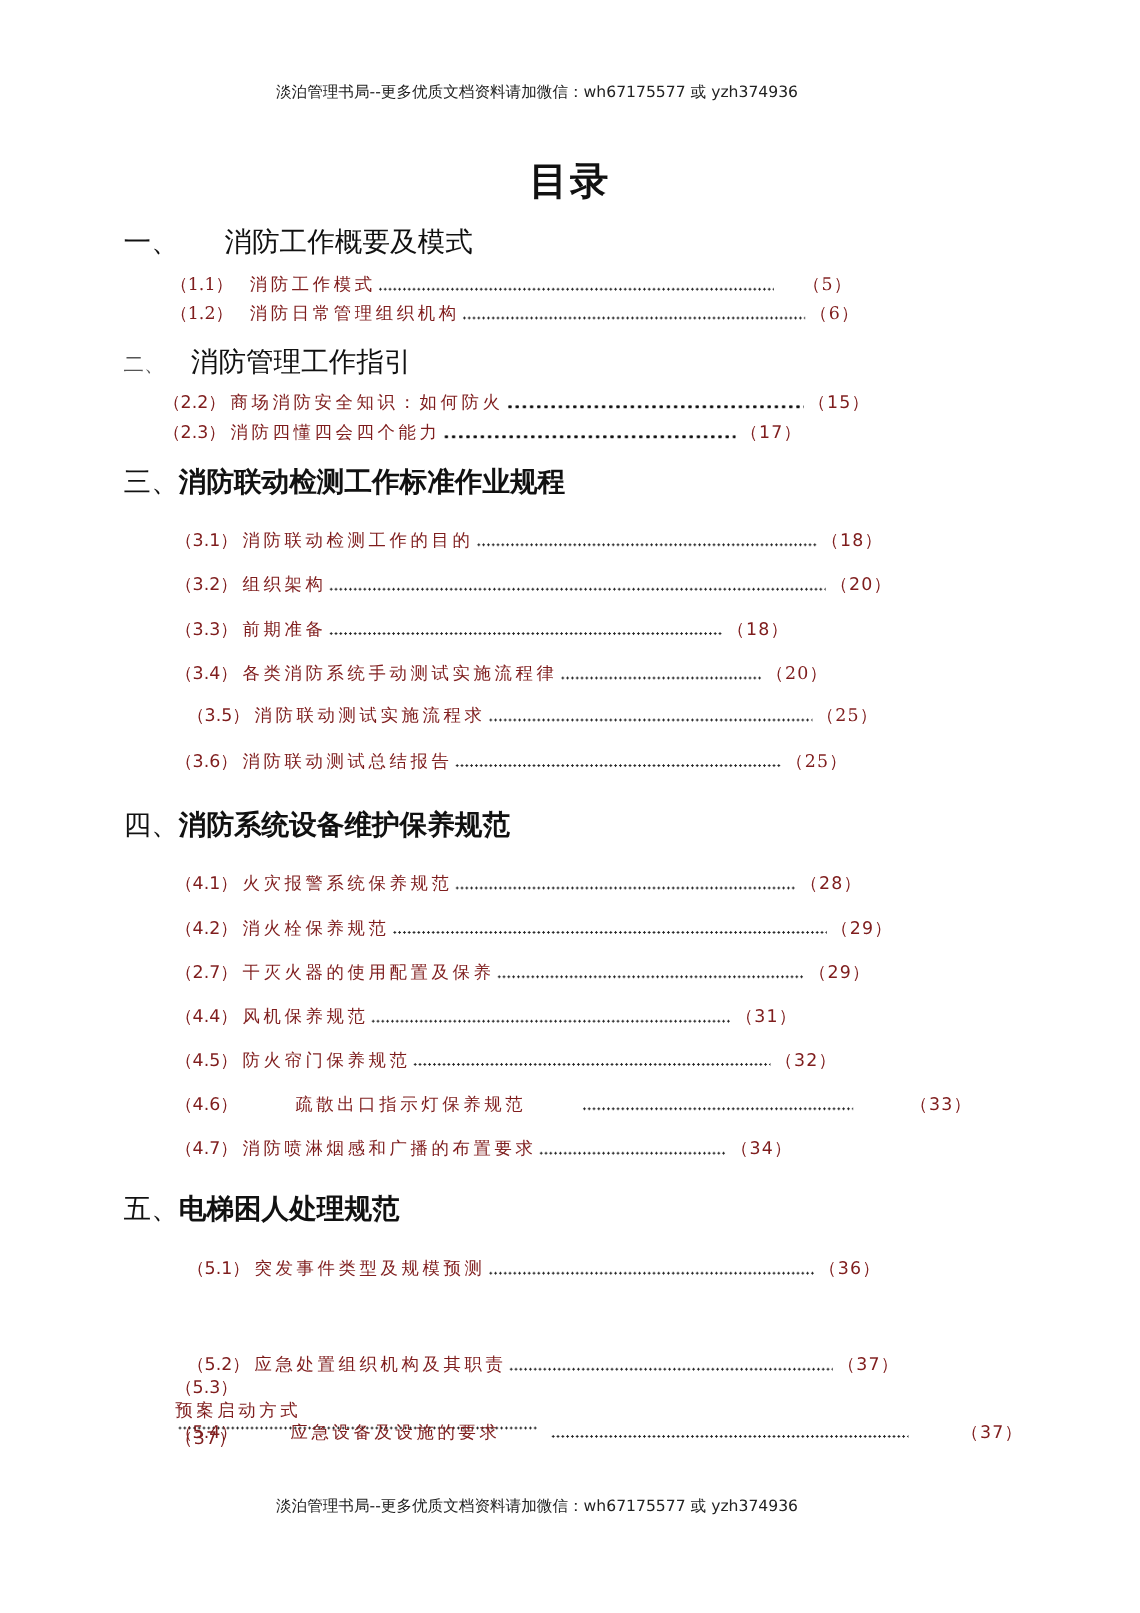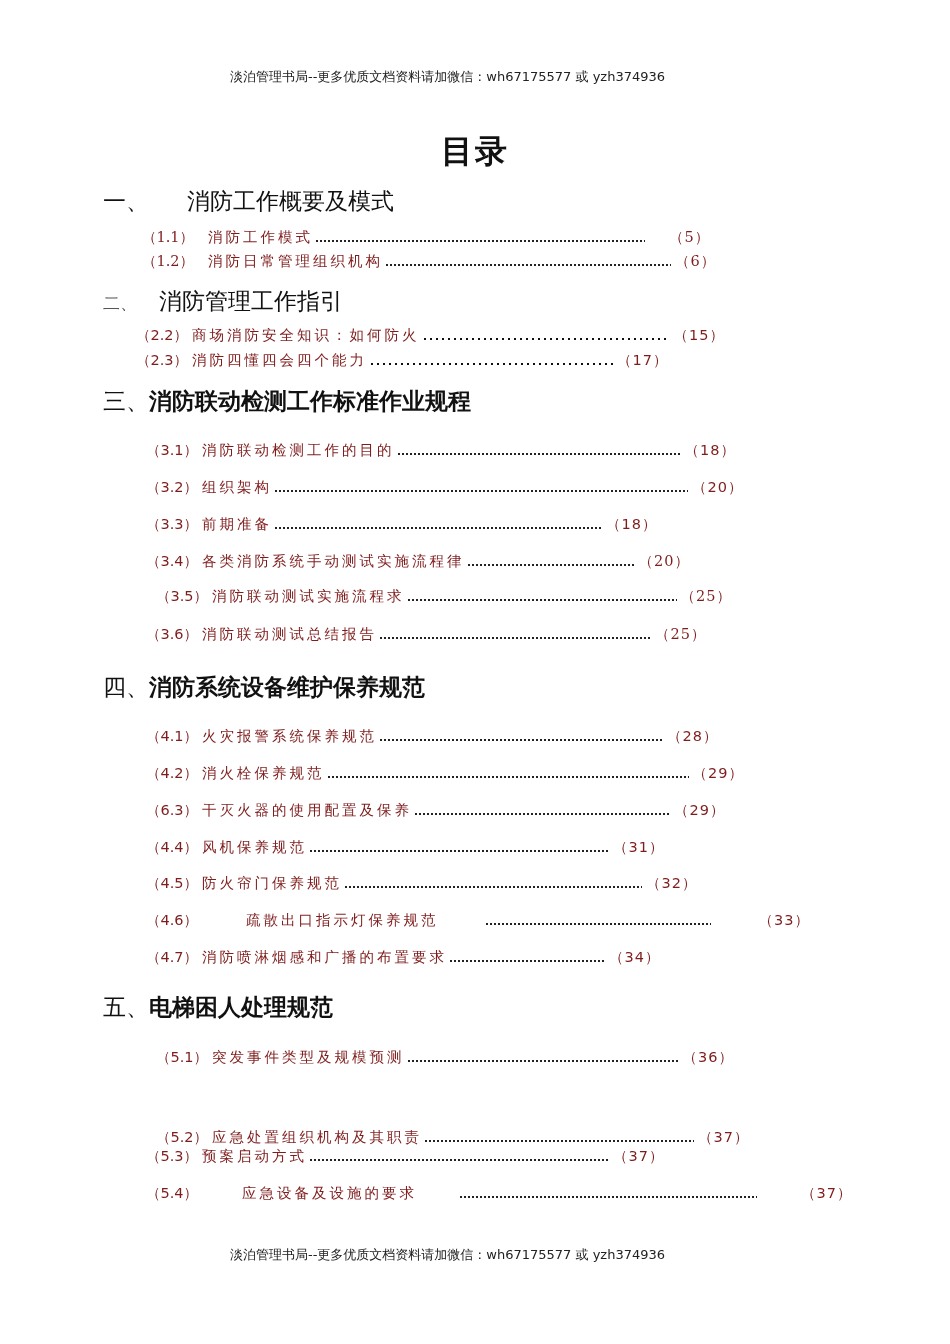--- a/index.html
+++ b/index.html
@@ -127,21 +127,21 @@
   <span class="leader" style="width:284px;"></span>
   <span class="page">（28）</span>
 </div>
 <div class="entry" style="top:764px; left:146px;text-align:right;">
   <span class="code">（4.2）</span>
   <span class="label">消火栓保养规范</span>
   <span class="leader" style="width:362px;"></span>
   <span class="page">（29）</span>
 </div>
 <div class="entry" style="top:801px; left:146px;">
-  <span class="code">（6.3）</span>
+  <span class="code">（2.7）</span>
   <span class="label">干灭火器的使用配置及保养</span>
   <span class="leader" style="width:256px;"></span>
   <span class="page">（29）</span>
 </div>
 <div class="entry" style="top:838px; left:146px;">
   <span class="code">（4.4）</span>
   <span class="label">风机保养规范</span>
   <span class="leader" style="width:300px;"></span>
   <span class="page">（31）</span>
 </div>
@@ -172,21 +172,21 @@
   <span class="label">突发事件类型及规模预测</span>
   <span class="leader" style="width:272px;"></span>
   <span class="page">（36）</span>
 </div>
 <div class="entry" style="top:1098px; left:156px;margin-top:30px;">
   <span class="code">（5.2）</span>
   <span class="label">应急处置组织机构及其职责</span>
   <span class="leader" style="width:270px;"></span>
   <span class="page">（37）</span>
 </div>
-<div class="entry" style="top:1147px; left:146px;">
+<div class="entry" style="top:1147px; left:146px;flex-direction:column;">
   <span class="code">（5.3）</span>
   <span class="label">预案启动方式</span>
   <span class="leader" style="width:300px;"></span>
   <span class="page">（37）</span>
 </div>
 <div class="entry" style="top:1184px; left:146px;gap:40px;">
   <span class="code">（5.4）</span>
   <span class="label">应急设备及设施的要求</span>
   <span class="leader" style="width:298px;"></span>
   <span class="page">（37）</span>

